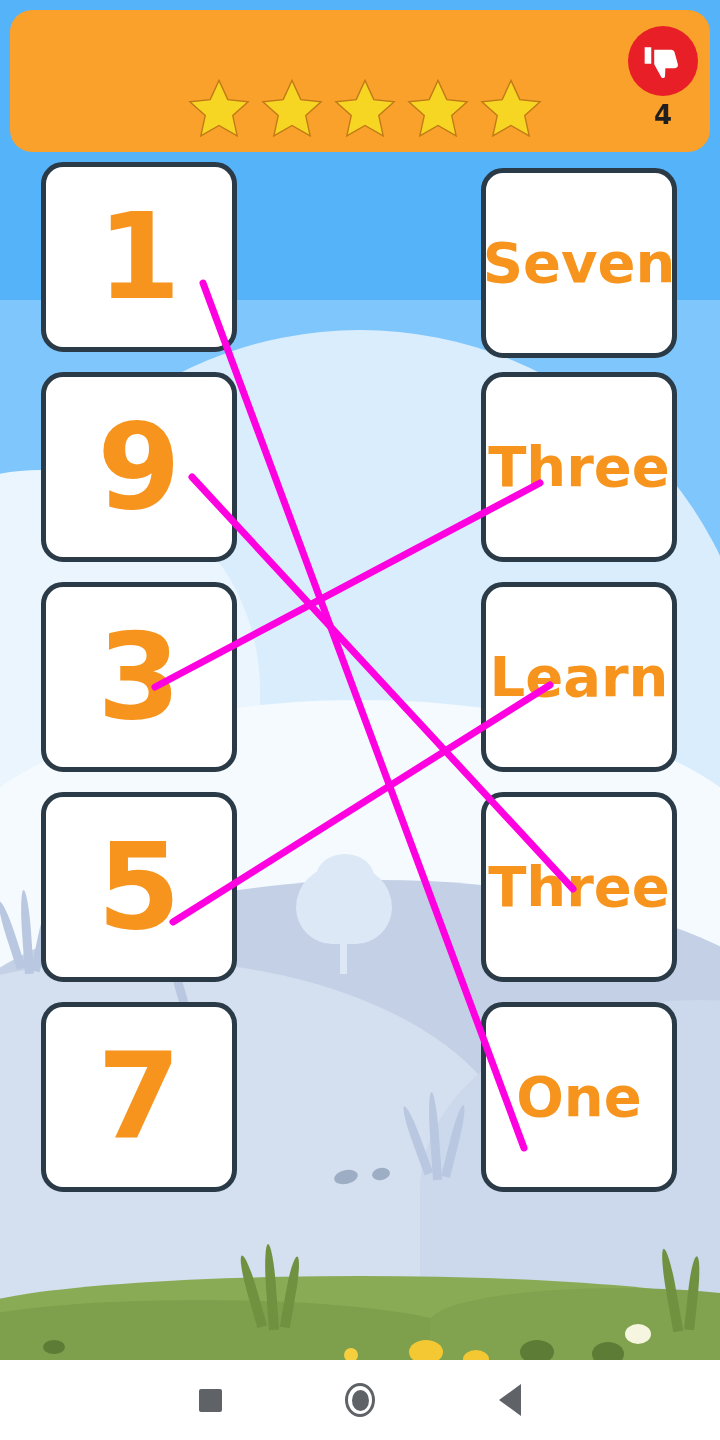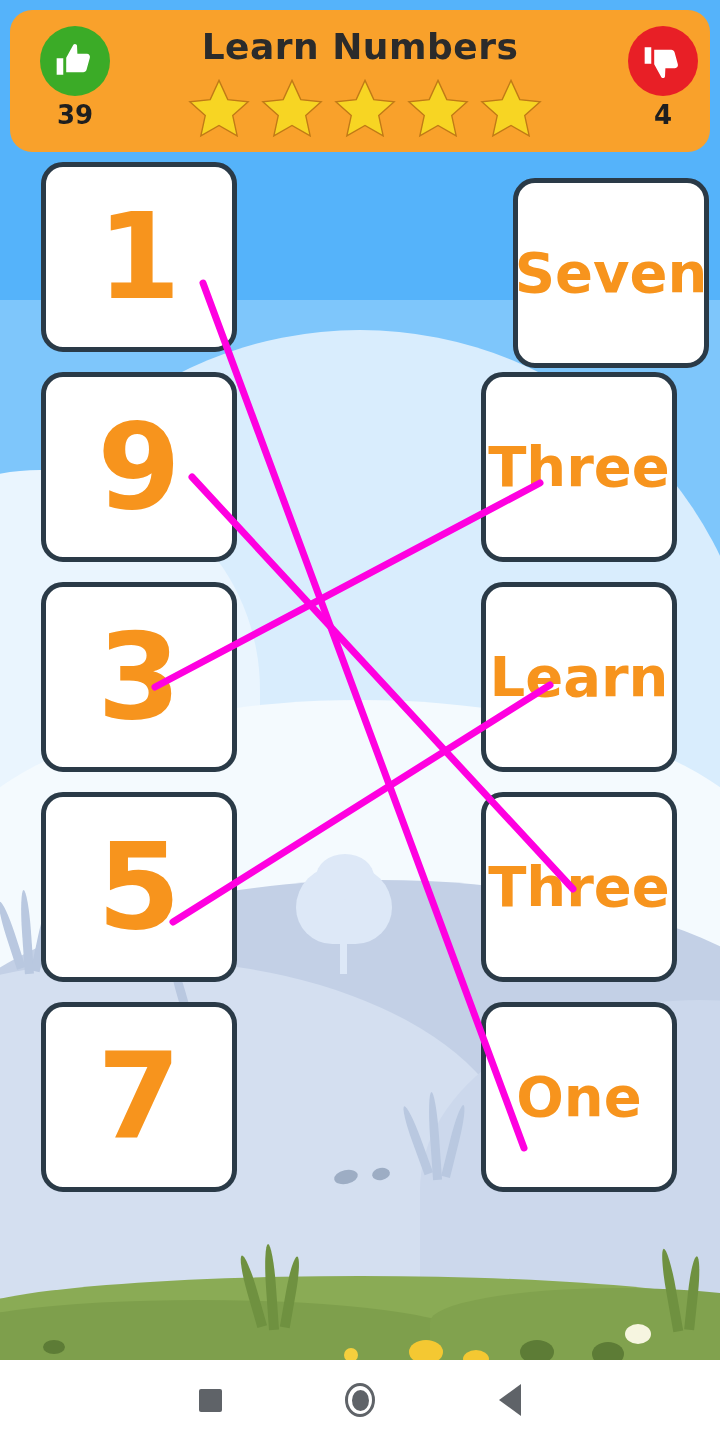--- a/index.html
+++ b/index.html
@@ -337,48 +337,39 @@
     <div class="flower" style="left:43px;top:40px;width:22px;height:14px;background:#5d7c36;"></div>
     <div class="flower" style="left:344px;top:48px;width:14px;height:14px;background:#f5cf3d;"></div>
     <div class="flower" style="left:409px;top:40px;width:34px;height:24px;background:#f4c832;"></div>
     <div class="flower" style="left:463px;top:50px;width:26px;height:18px;background:#f4c832;"></div>
     <div class="flower" style="left:520px;top:40px;width:34px;height:24px;background:#5d7c36;"></div>
     <div class="flower" style="left:592px;top:42px;width:32px;height:24px;background:#5d7c36;"></div>
     <div class="flower" style="left:625px;top:24px;width:26px;height:20px;background:#f6f5e0;"></div>
   </div>
 
   <div id="header">
-    <div class="title">Learn Numbers</div>
 
     <div id="stars">
       <svg class="star" viewBox="0 0 24 24">
           <polygon points="12,1.6 15.2,8.6 22.6,9.4 17,14.4 18.6,21.8 12,18 5.4,21.8 7,14.4 1.4,9.4 8.8,8.6" fill="#f7d523" stroke="#c07a16" stroke-width="0.5"></polygon>
         </svg>
       <svg class="star" viewBox="0 0 24 24">
           <polygon points="12,1.6 15.2,8.6 22.6,9.4 17,14.4 18.6,21.8 12,18 5.4,21.8 7,14.4 1.4,9.4 8.8,8.6" fill="#f7d523" stroke="#c07a16" stroke-width="0.5"></polygon>
         </svg>
       <svg class="star" viewBox="0 0 24 24">
           <polygon points="12,1.6 15.2,8.6 22.6,9.4 17,14.4 18.6,21.8 12,18 5.4,21.8 7,14.4 1.4,9.4 8.8,8.6" fill="#f7d523" stroke="#c07a16" stroke-width="0.5"></polygon>
         </svg>
       <svg class="star" viewBox="0 0 24 24">
           <polygon points="12,1.6 15.2,8.6 22.6,9.4 17,14.4 18.6,21.8 12,18 5.4,21.8 7,14.4 1.4,9.4 8.8,8.6" fill="#f7d523" stroke="#c07a16" stroke-width="0.5"></polygon>
         </svg>
       <svg class="star" viewBox="0 0 24 24">
           <polygon points="12,1.6 15.2,8.6 22.6,9.4 17,14.4 18.6,21.8 12,18 5.4,21.8 7,14.4 1.4,9.4 8.8,8.6" fill="#f7d523" stroke="#c07a16" stroke-width="0.5"></polygon>
         </svg>
     </div>
 
-    <div class="vote up">
-      <div class="badge">
-        <svg width="44" height="44" viewBox="0 0 24 24">
-          <path d="M2 10.5h3.6v9H2zM7.2 10.2l3.9-7.0c.5-.9 1.9-.6 2 .5l.2 4.4h5.2c1.1 0 1.9 1 1.6 2.1l-1.8 6.6c-.2.8-1 1.4-1.8 1.4H7.2z" fill="#ffffff"></path>
-        </svg>
-      </div>
-      <div class="count">39</div>
-    </div>
 
     <div class="vote down">
       <div class="badge">
         <svg width="44" height="44" viewBox="0 0 24 24">
           <path d="M2 4.5h3.6v9H2zM7.2 13.8l3.9 7.0c.5.9 1.9.6 2-.5l.2-4.4h5.2c1.1 0 1.9-1 1.6-2.1l-1.8-6.6c-.2-.8-1-1.4-1.8-1.4H7.2z" fill="#ffffff"></path>
         </svg>
       </div>
       <div class="count">4</div>
     </div>
   </div>
@@ -392,21 +383,21 @@
   <div class="card col-left" style="top:582px;">
     <span class="num">3</span>
   </div>
   <div class="card col-left" style="top:792px;">
     <span class="num">5</span>
   </div>
   <div class="card col-left" style="top:1002px;">
     <span class="num">7</span>
   </div>
 
-  <div class="card col-right" style="top:178px;margin-left:32px;">
+  <div class="card col-right" style="top:168px;">
     <span class="word">Seven</span>
   </div>
   <div class="card col-right" style="top:372px;">
     <span class="word">Three</span>
   </div>
   <div class="card col-right" style="top:582px;">
     <span class="word">Learn</span>
   </div>
   <div class="card col-right" style="top:792px;">
     <span class="word">Three</span>

